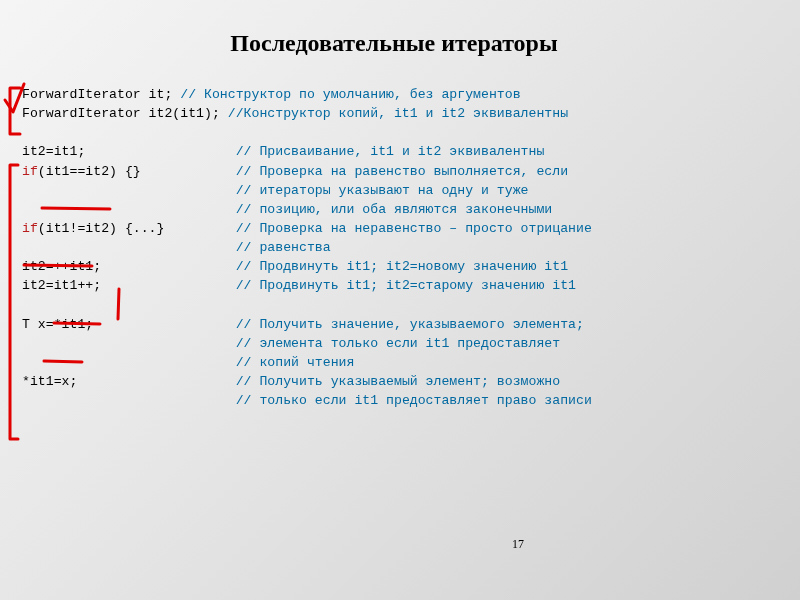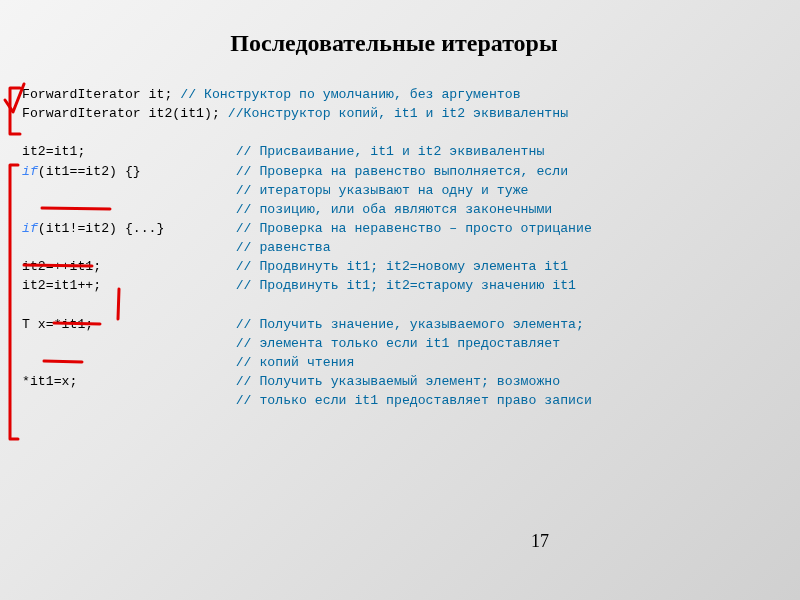--- a/index.html
+++ b/index.html
@@ -23,27 +23,27 @@
     margin-bottom: 28px;
   }
   .code-block {
     font-family: "Courier New", monospace;
     font-size: 13.2px;
     line-height: 1.45;
     white-space: pre;
     color: #000;
     margin-left: 2px;
   }
-  .kw { color: #3b82f6; font-style: italic; }
+  .kw { color: #b91c1c; }
   .cm { color: #0369a1; }
   .page-num {
     position: absolute;
     bottom: 48px;
-    right: 239px;
-    font-size: 18px;
+    right: 264px;
+    font-size: 12px;
     font-family: "Times New Roman", serif;
   }
   
   .ann { position: absolute; pointer-events: none; }
   .ann svg { overflow: visible; }
   .red-stroke { stroke: #e00000; stroke-width: 3; fill: none; stroke-linecap: round; stroke-linejoin: round; }
 </style>
 </head>
 <body>
 
@@ -52,21 +52,21 @@
 
   <div class="code-block"><span>ForwardIterator it; </span><span class="cm">// Конструктор по умолчанию, без аргументов</span>
 <span>ForwardIterator it2(it1); </span><span class="cm">//Конструктор копий, it1 и it2 эквивалентны</span>
 
 <span>it2=it1;                   </span><span class="cm">// Присваивание, it1 и it2 эквивалентны</span>
 <span class="kw">if</span><span>(it1==it2) {}            </span><span class="cm">// Проверка на равенство выполняется, если</span>
 <span>                           </span><span class="cm">// итераторы указывают на одну и туже</span>
 <span>                           </span><span class="cm">// позицию, или оба являются законечными</span>
 <span class="kw">if</span><span>(it1!=it2) {...}         </span><span class="cm">// Проверка на неравенство – просто отрицание</span>
 <span>                           </span><span class="cm">// равенства</span>
-<span>it2=++it1;                 </span><span class="cm">// Продвинуть it1; it2=новому элемента it1</span>
+<span>it2=++it1;                 </span><span class="cm">// Продвинуть it1; it2=новому значению it1</span>
 <span>it2=it1++;                 </span><span class="cm">// Продвинуть it1; it2=старому значению it1</span>
 
 <span>T x=*it1;                  </span><span class="cm">// Получить значение, указываемого элемента;</span>
 <span>                           </span><span class="cm">// элемента только если it1 предоставляет</span>
 <span>                           </span><span class="cm">// копий чтения</span>
 <span>*it1=x;                    </span><span class="cm">// Получить указываемый элемент; возможно</span>
 <span>                           </span><span class="cm">// только если it1 предоставляет право записи</span></div>
 
   <div class="page-num">17</div>
 

